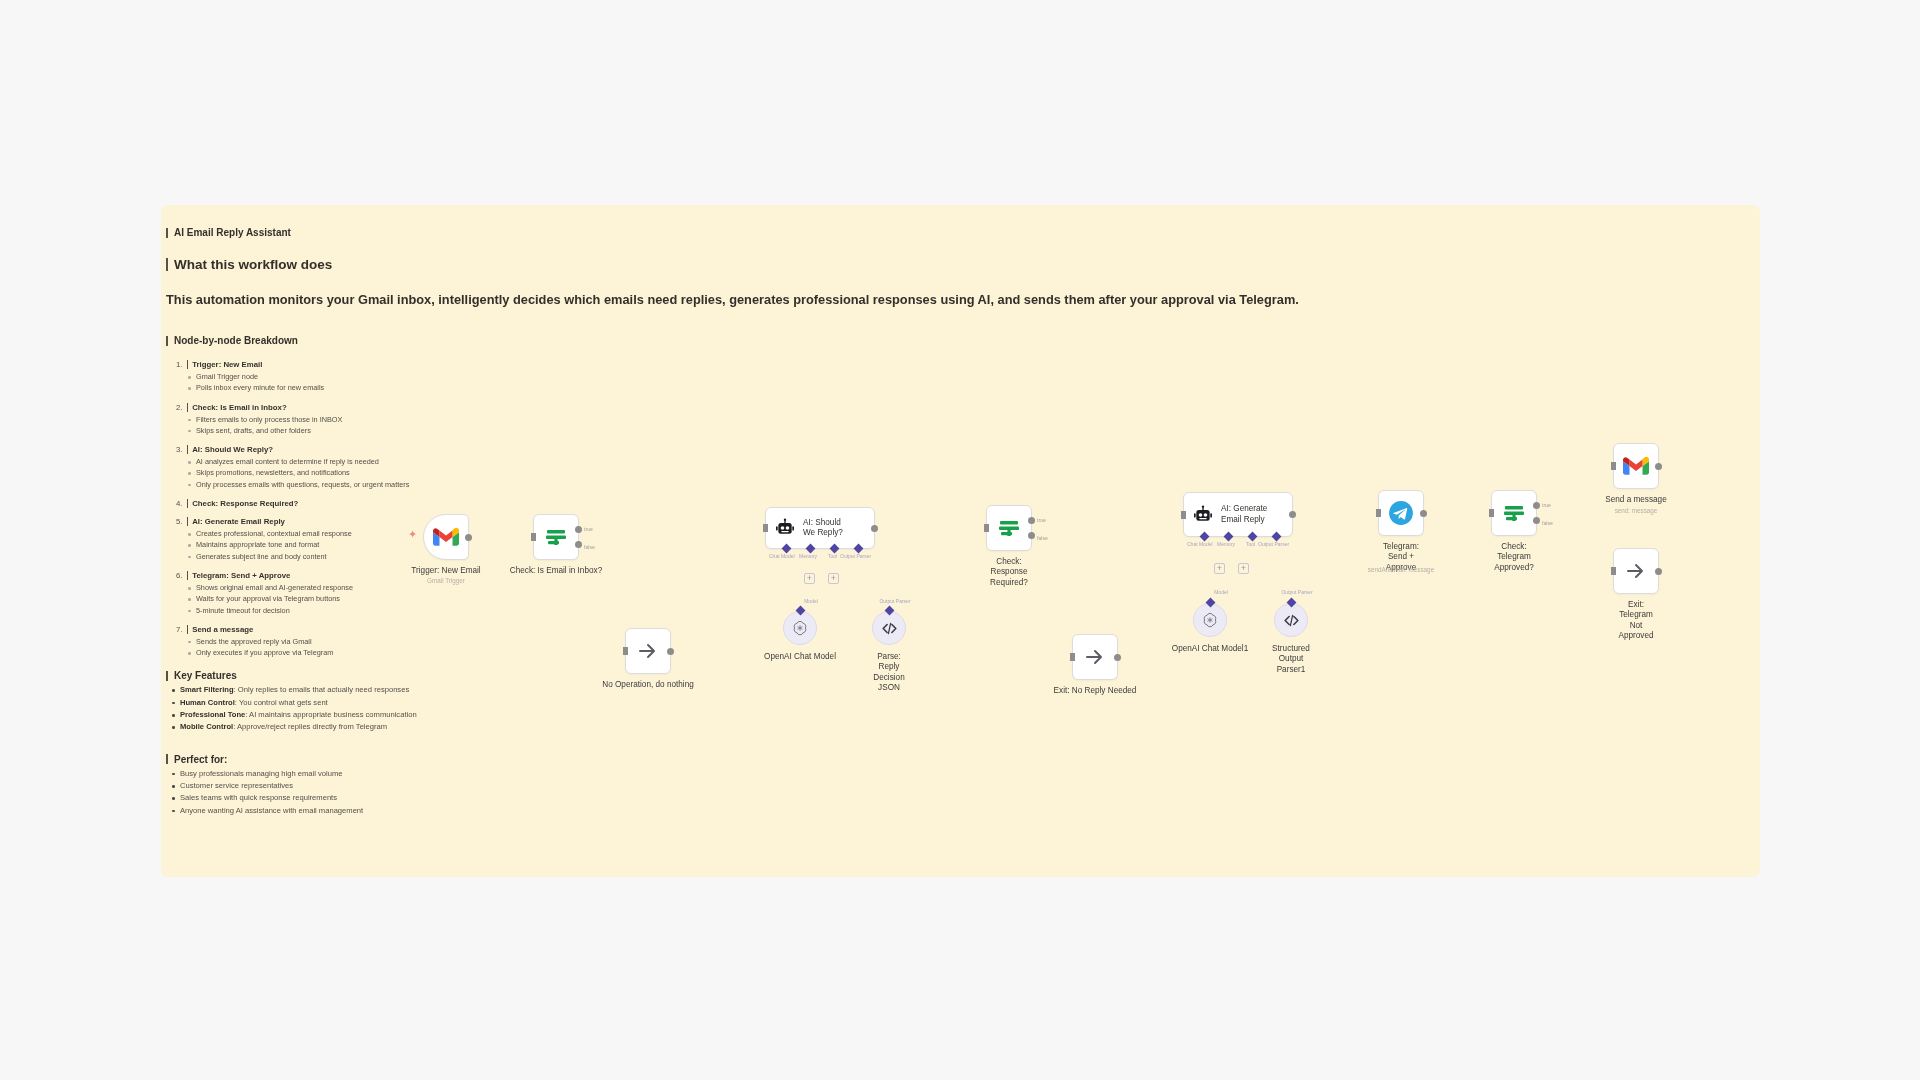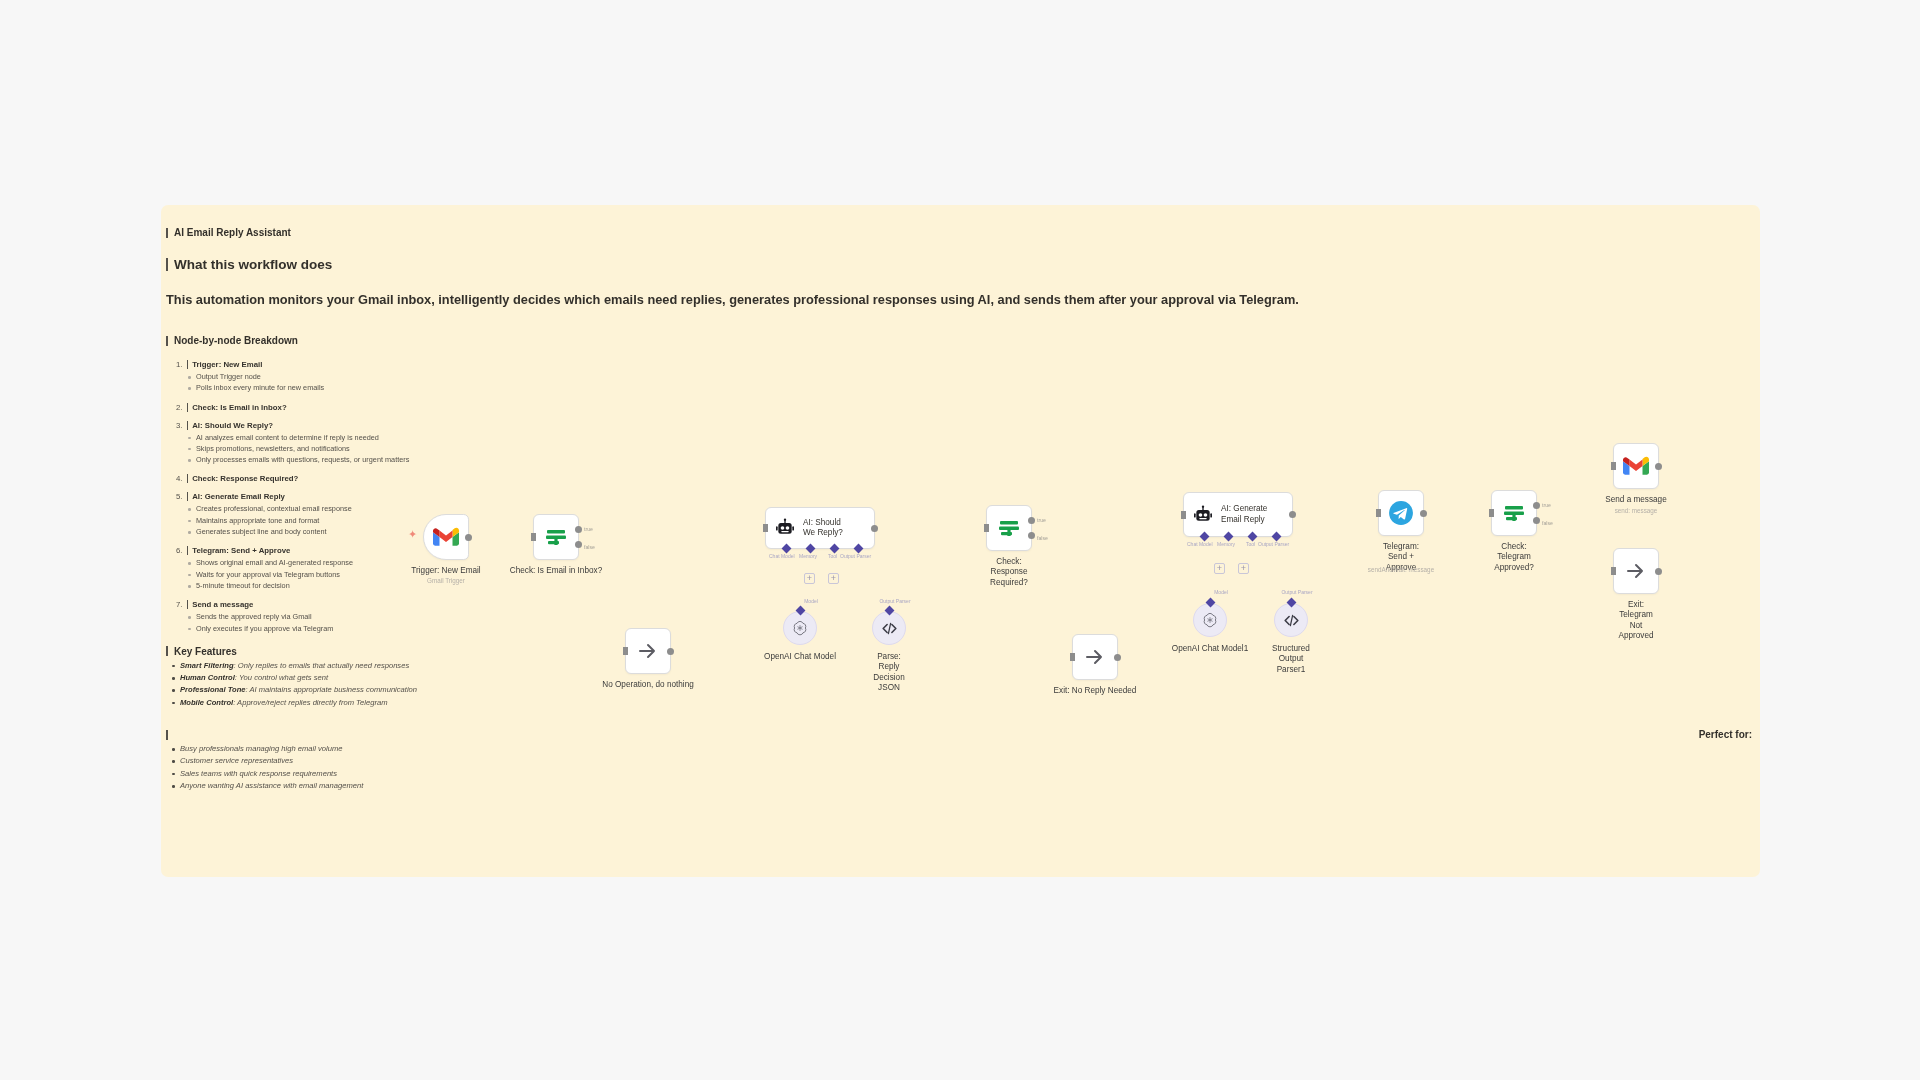--- a/index.html
+++ b/index.html
@@ -61,21 +61,21 @@
   .sub li::before {
     content: "";
     position: absolute; left: 1px; top: 5px;
     width: 2.6px; height: 2.6px; border-radius: 50%;
     background: #b0aba1;
   }
 
   .ul-feat { list-style: none; margin: 3px 0 0 4px; }
   .ul-feat li {
     font-size: 7.6px; color: #54504a;
-    position: relative; padding-left: 10px; line-height: 1.62; font-style: italic;
+    position: relative; padding-left: 10px; line-height: 1.62;
   }
   .ul-feat li::before {
     content: "";
     position: absolute; left: 2px; top: 5px;
     width: 2.6px; height: 2.6px; border-radius: 50%;
     background: #4e4b45;
   }
   .ul-feat li b { color: #33302b; }
 
   
@@ -215,29 +215,33 @@
         <span>Node-by-node Breakdown</span>
       </h3>
 
       <ol class="ol" id="steps-list" style="margin-top:14px; margin-left:10px;">
           <li>
             <div class="step-title">
               <span class="bar"></span>
               <span>Trigger: New Email</span>
             </div>
             <ul class="sub">
-              <li>Output Trigger node</li>
+              <li>Gmail Trigger node</li>
               <li>Polls inbox every minute for new emails</li>
             </ul>
           </li>
           <li>
             <div class="step-title">
               <span class="bar"></span>
               <span>Check: Is Email in Inbox?</span>
             </div>
+            <ul class="sub">
+              <li>Filters emails to only process those in INBOX</li>
+              <li>Skips sent, drafts, and other folders</li>
+            </ul>
           </li>
           <li>
             <div class="step-title">
               <span class="bar"></span>
               <span>AI: Should We Reply?</span>
             </div>
             <ul class="sub">
               <li>AI analyzes email content to determine if reply is needed</li>
               <li>Skips promotions, newsletters, and notifications</li>
               <li>Only processes emails with questions, requests, or urgent matters</li>
@@ -287,21 +291,21 @@
         <span class="bar"></span>
         <span>Key Features</span>
       </h3>
       <ul class="ul-feat" id="features-list">
           <li><b>Smart Filtering</b>: Only replies to emails that actually need responses</li>
           <li><b>Human Control</b>: You control what gets sent</li>
           <li><b>Professional Tone</b>: AI maintains appropriate business communication</li>
           <li><b>Mobile Control</b>: Approve/reject replies directly from Telegram</li>
         </ul>
 
-      <h3 class="md-h3" style="margin-top:20px;justify-content:space-between;">
+      <h3 class="md-h3" style="margin-top:20px;">
         <span class="bar"></span>
         <span>Perfect for:</span>
       </h3>
       <ul class="ul-feat" id="perfect-list">
           <li>Busy professionals managing high email volume</li>
           <li>Customer service representatives</li>
           <li>Sales teams with quick response requirements</li>
           <li>Anyone wanting AI assistance with email management</li>
         </ul>
     </div>

